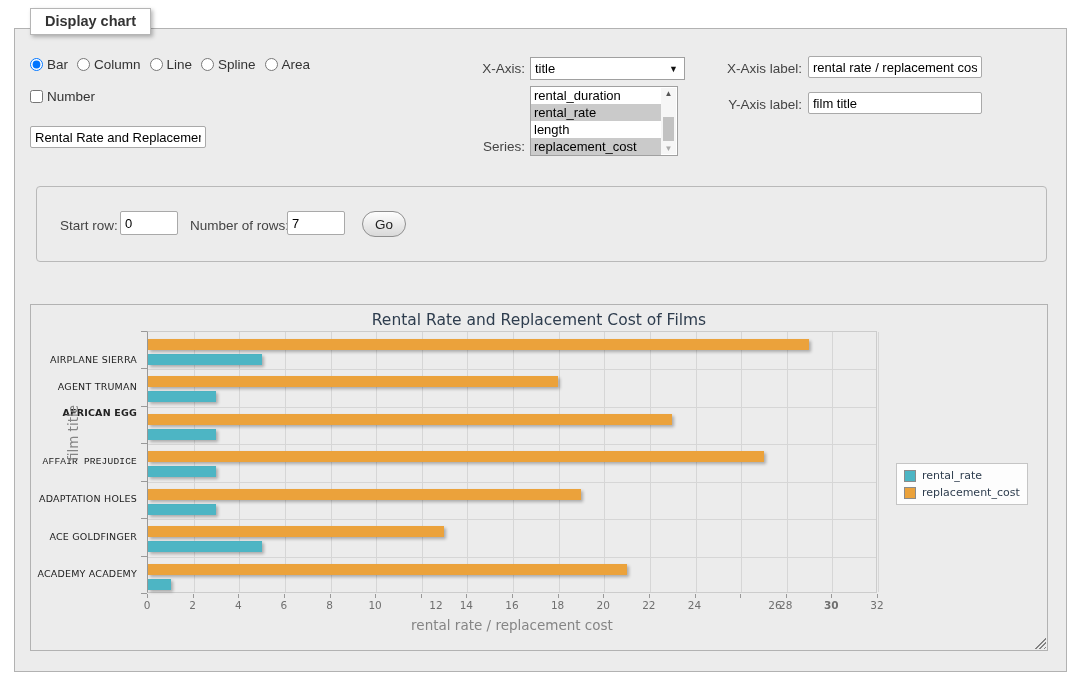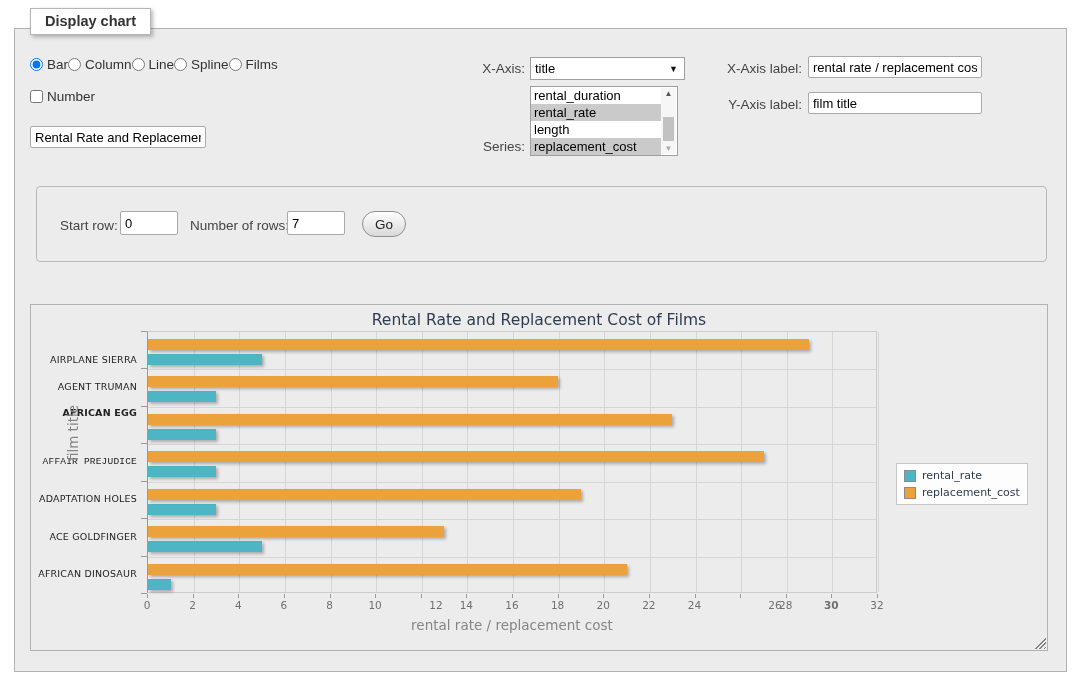--- a/index.html
+++ b/index.html
@@ -17,21 +17,21 @@
   }
   #fieldset-legend {
     left:30px; top:8px; height:27px; line-height:25px; padding:0 14px;
     background:#fff; border:1px solid #b5b5b5; font-size:14.5px; font-weight:bold; color:#333;
     box-shadow:2px 2px 4px rgba(0,0,0,0.28); z-index:5;
   }
 
   
   .ctl-label { font-size:13.5px; color:#444; }
   .right-lab { text-align:right; }
-  #radio-row { left:30px; top:57px; display:flex; align-items:center; font-size:13.5px; }
+  #radio-row { left:30px; top:57px; display:flex; gap:9px; align-items:center; font-size:13.5px; }
   #radio-row label, #stacked-row label { display:flex; align-items:center; gap:4px; cursor:default; }
   #stacked-row { left:30px; top:89px; font-size:13.5px; }
   input[type=radio], input[type=checkbox] { width:13px; height:13px; margin:0; }
 
   input[type=text] {
     border:1px solid #a9a9a9; border-radius:2px; background:#fff;
     font-family:"Liberation Sans", sans-serif; font-size:13px; color:#000; padding:0 4px;
   }
   #title-input { left:30px; top:126px; width:176px; height:22px; }
 
@@ -134,21 +134,21 @@
     <label>
         <input type="radio" name="ctype" style="">
         <span>Line</span>
       </label>
     <label>
         <input type="radio" name="ctype" style="">
         <span>Spline</span>
       </label>
     <label>
         <input type="radio" name="ctype" style="">
-        <span>Films</span>
+        <span>Area</span>
       </label>
   </div>
 
   <div class="abs" id="stacked-row">
     <label>
         <input type="checkbox" id="stacked-cb" style="">
         <span>Number</span>
       </label>
   </div>
 
@@ -227,21 +227,21 @@
         <div class="bar" style="top: 246.571px; left: 0px; width: 22.5844px; background: rgb(77, 181, 196);"></div>
         <div class="bar" style="top: 231.571px; left: 0px; width: 478.834px; background: rgb(235, 162, 59);"></div>
       </div>
     <div class="abs" id="ylabels">
         <div class="ylab" style="top: 23px;">AIRPLANE SIERRA</div>
         <div class="ylab" style="top: 50.1429px;">AGENT TRUMAN</div>
         <div class="ylab" style="top: 76px; font-weight: bold;">AFRICAN EGG</div>
         <div class="ylab" style="top: 125px; font-family: Liberation Mono, monospace;">AFFAIR PREJUDICE</div>
         <div class="ylab" style="top: 162.429px;">ADAPTATION HOLES</div>
         <div class="ylab" style="top: 199.857px;">ACE GOLDFINGER</div>
-        <div class="ylab" style="top: 237.286px;">AFRICAN DINOSAUR</div>
+        <div class="ylab" style="top: 237.286px;">ACADEMY ACADEMY</div>
       </div>
     <div class="abs" id="xticklabels">
         <div class="xticklab" style="left: 0px;">0</div>
         <div class="xticklab" style="left: 45.625px;">2</div>
         <div class="xticklab" style="left: 91.25px;">4</div>
         <div class="xticklab" style="left: 136.875px;">6</div>
         <div class="xticklab" style="left: 182.5px;">8</div>
         <div class="xticklab" style="left: 228.125px;">10</div>
         <div class="xticklab" style="left: 289px;">12</div>
         <div class="xticklab" style="left: 319.375px;">14</div>

